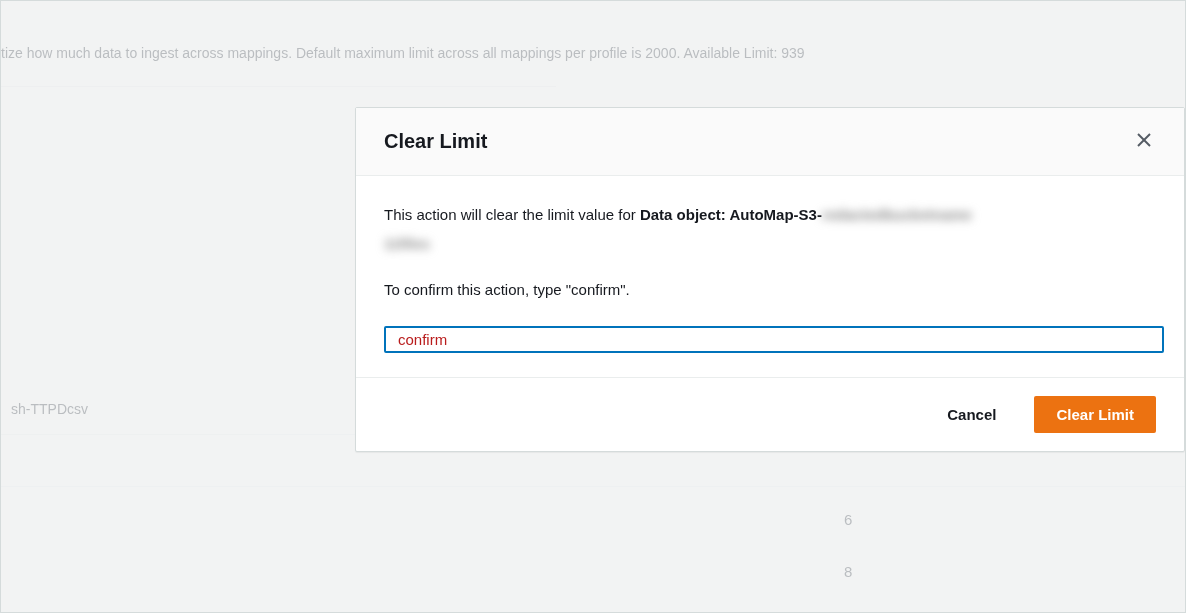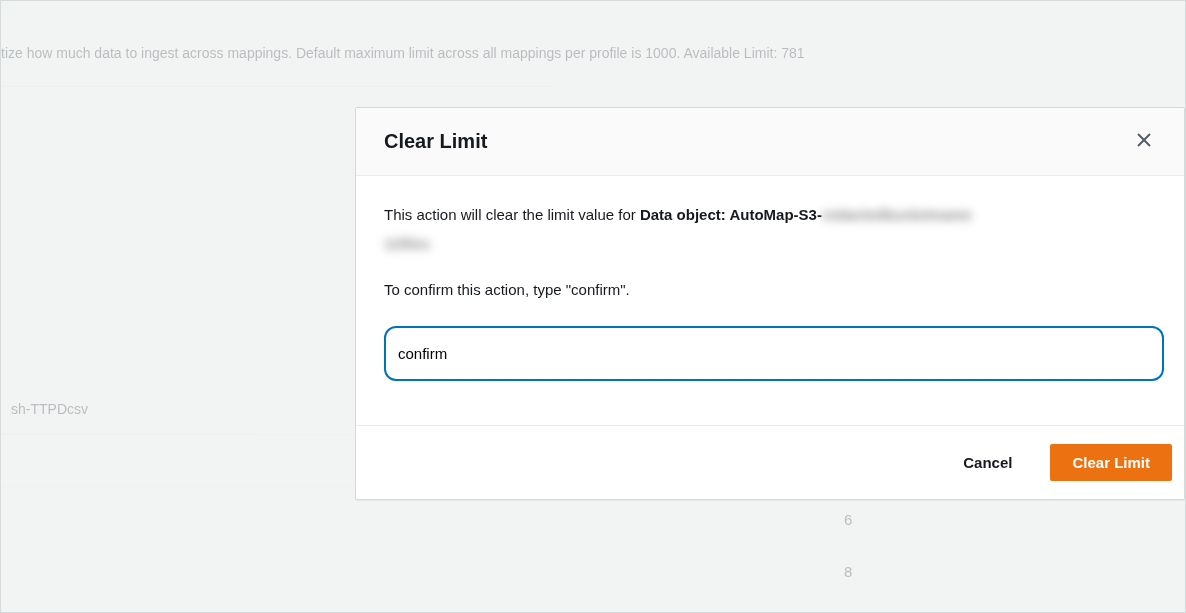--- a/index.html
+++ b/index.html
@@ -109,35 +109,34 @@
     }
     .bold { font-weight: 700; }
     .confirm-label {
       margin-top: 24px;
       margin-bottom: 24px;
       display: block;
       font-size: 15px;
     }
     .confirm-input {
       width: 100%;
-      height: 55px;
+      height: 27px;
       border: 2px solid #0073bb;
-      border-radius: 12px;
+      border-radius: 2px;
       padding: 0 12px;
       font-size: 15px;
-      color: #000000;
+      color: #b91c1c;
       outline: none;
     }
     .modal-footer {
       border-top: 1px solid #eaeded;
-      padding: 18px 12px;
+      padding: 18px 28px;
       display: flex;
       justify-content: flex-end;
       gap: 16px;
-      margin-top: 20px;
     }
     .btn {
       font-size: 15px;
       font-weight: 700;
       padding: 10px 22px;
       border-radius: 2px;
       cursor: pointer;
       border: none;
     }
     .btn-link {
@@ -145,21 +144,21 @@
       color: #16191f;
     }
     .btn-primary {
       background: #ec7211;
       color: #fff;
     }
   </style>
 </head>
 <body>
 
-<div class="bg-text">tize how much data to ingest across mappings. Default maximum limit across all mappings per profile is 1000. Available Limit: 781</div>
+<div class="bg-text">tize how much data to ingest across mappings. Default maximum limit across all mappings per profile is 2000. Available Limit: 939</div>
 <div class="hr1"></div>
 <div class="bg-row bg-row-1">
   <span>sh-TTPDcsv</span>
 </div>
 <div class="bg-row bg-row-2"></div>
 <div class="bg-num bg-num-1">6</div>
 <div class="bg-num bg-num-2">8</div>
 
 <div class="modal-overlay">
   <div class="modal">

